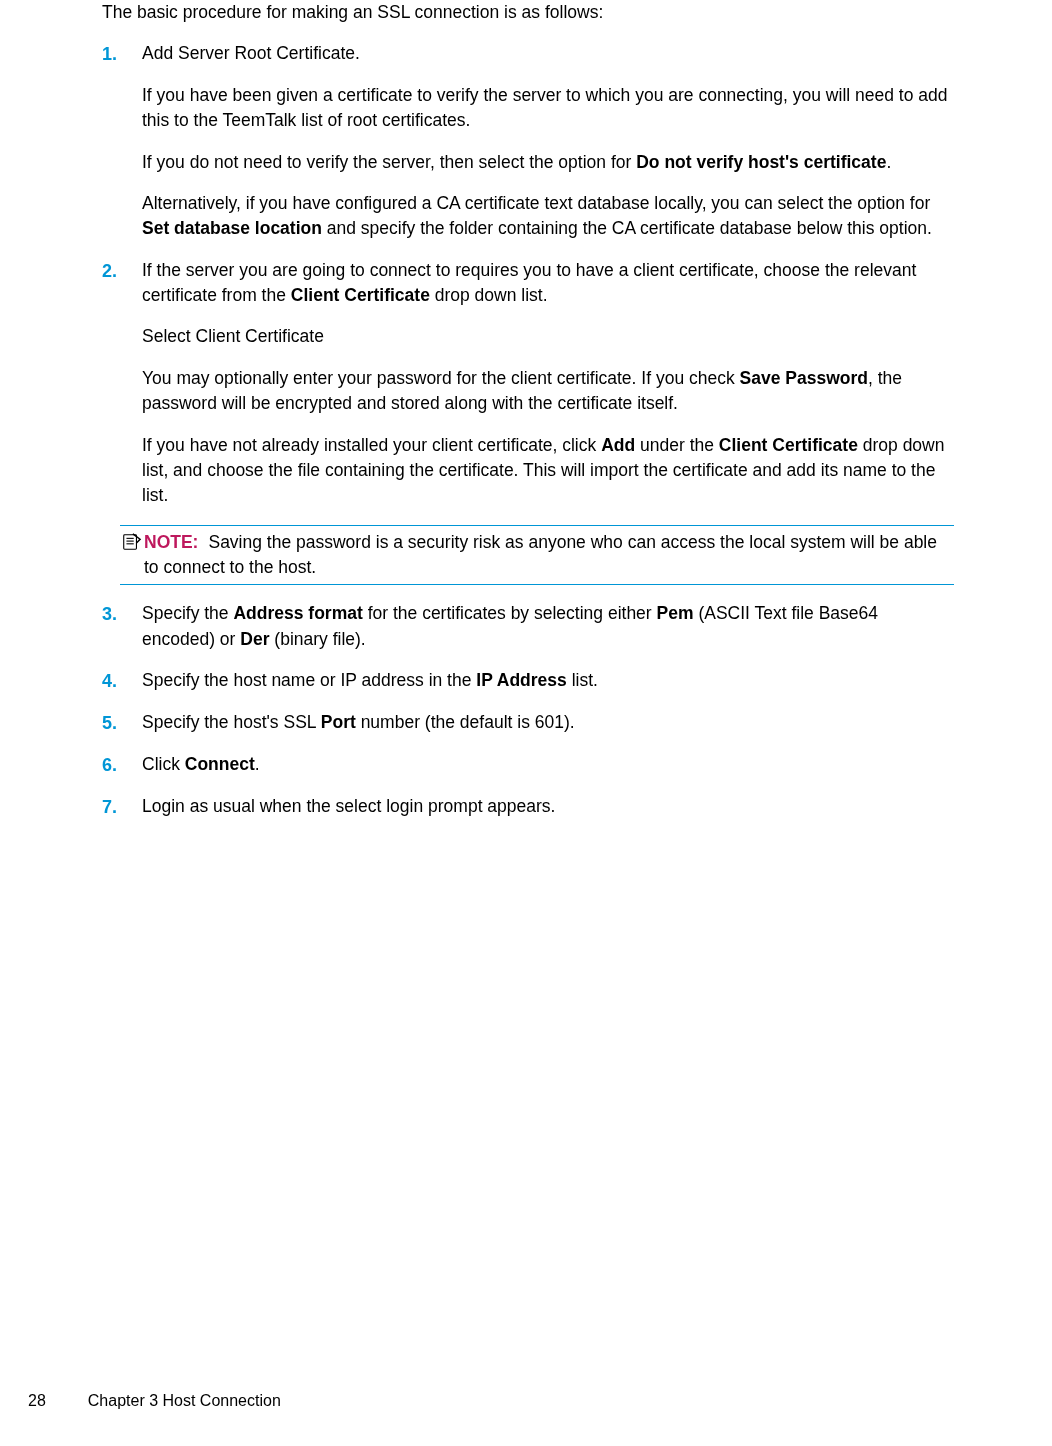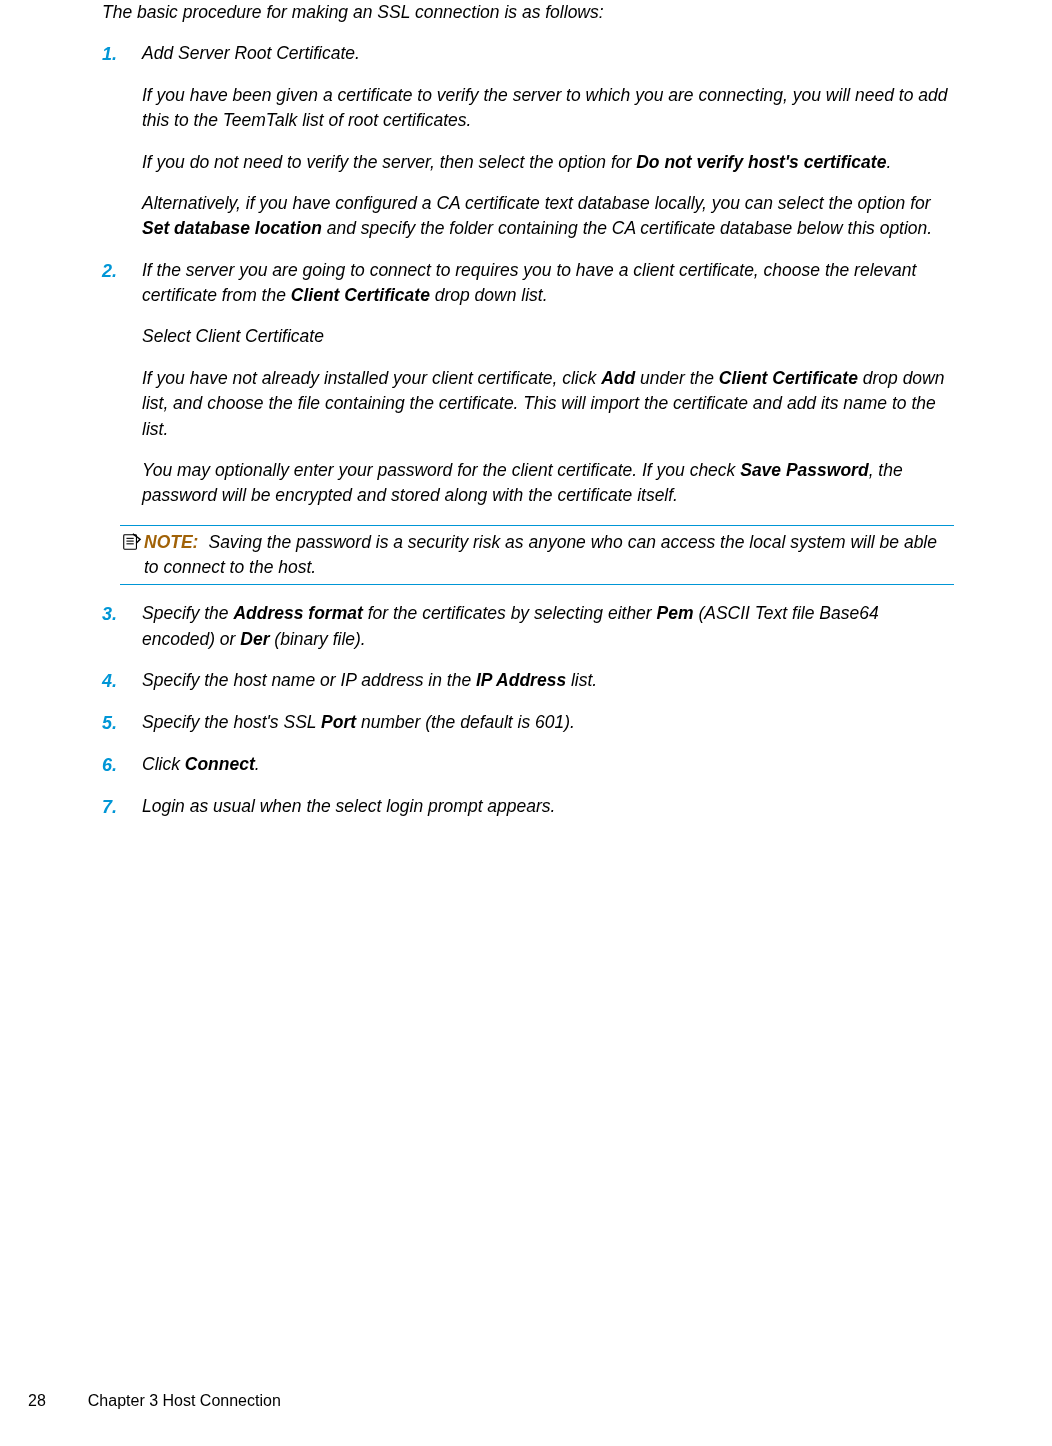--- a/index.html
+++ b/index.html
@@ -9,21 +9,20 @@
       line-height: 1.45;
       color: #000;
       background: #fff;
       width: 1052px;
       height: 1446px;
       position: relative;
       padding: 0;
     }
     .content {
       padding: 0 98px 0 102px;
-      font-style: italic;
     }
     .intro {
       margin-bottom: 16px;
     }
     .list-item {
       display: flex;
       margin-bottom: 16px;
     }
     .list-item:last-child { margin-bottom: 0; }
     .num {
@@ -47,21 +46,21 @@
     }
     .note-icon {
       flex: 0 0 24px;
       margin-right: 0px;
       padding-top: 2px;
     }
     .note-icon svg { width: 22px; height: 20px; }
     .note-text { flex: 1; }
     .note-label {
       font-weight: bold;
-      color: #a16207;
+      color: #be185d;
       margin-right: 10px;
     }
     b { font-weight: bold; }
     .footer {
       position: absolute;
       bottom: 34px;
       left: 28px;
       font-size: 16px;
       display: flex;
       align-items: baseline;
@@ -84,22 +83,22 @@
       <p><span>If you do not need to verify the server, then select the option for </span><b>Do not verify host's certificate</b><span>.</span></p>
       <p><span>Alternatively, if you have configured a CA certificate text database locally, you can select the option for </span><b>Set database location</b><span> and specify the folder containing the CA certificate database below this option.</span></p>
     </div>
   </div>
 
   <div class="list-item">
     <div class="num">2.</div>
     <div class="body">
       <p><span>If the server you are going to connect to requires you to have a client certificate, choose the relevant certificate from the </span><b>Client Certificate</b><span> drop down list.</span></p>
       <p>Select Client Certificate</p>
+      <p><span>You may optionally enter your password for the client certificate. If you check </span><b>Save Password</b><span>, the password will be encrypted and stored along with the certificate itself.</span></p>
       <p><span>If you have not already installed your client certificate, click </span><b>Add</b><span> under the </span><b>Client Certificate</b><span> drop down list, and choose the file containing the certificate. This will import the certificate and add its name to the list.</span></p>
-      <p><span>You may optionally enter your password for the client certificate. If you check </span><b>Save Password</b><span>, the password will be encrypted and stored along with the certificate itself.</span></p>
     </div>
   </div>
 
   <div class="note-box">
     <div class="note-icon">
       <svg viewBox="0 0 24 22" fill="none" stroke="#000" stroke-width="1.2">
         <rect x="4" y="3" width="14" height="16" rx="1" fill="#fff"></rect>
         <line x1="7" y1="7" x2="15" y2="7"></line>
         <line x1="7" y1="10" x2="15" y2="10"></line>
         <line x1="7" y1="13" x2="15" y2="13"></line>

